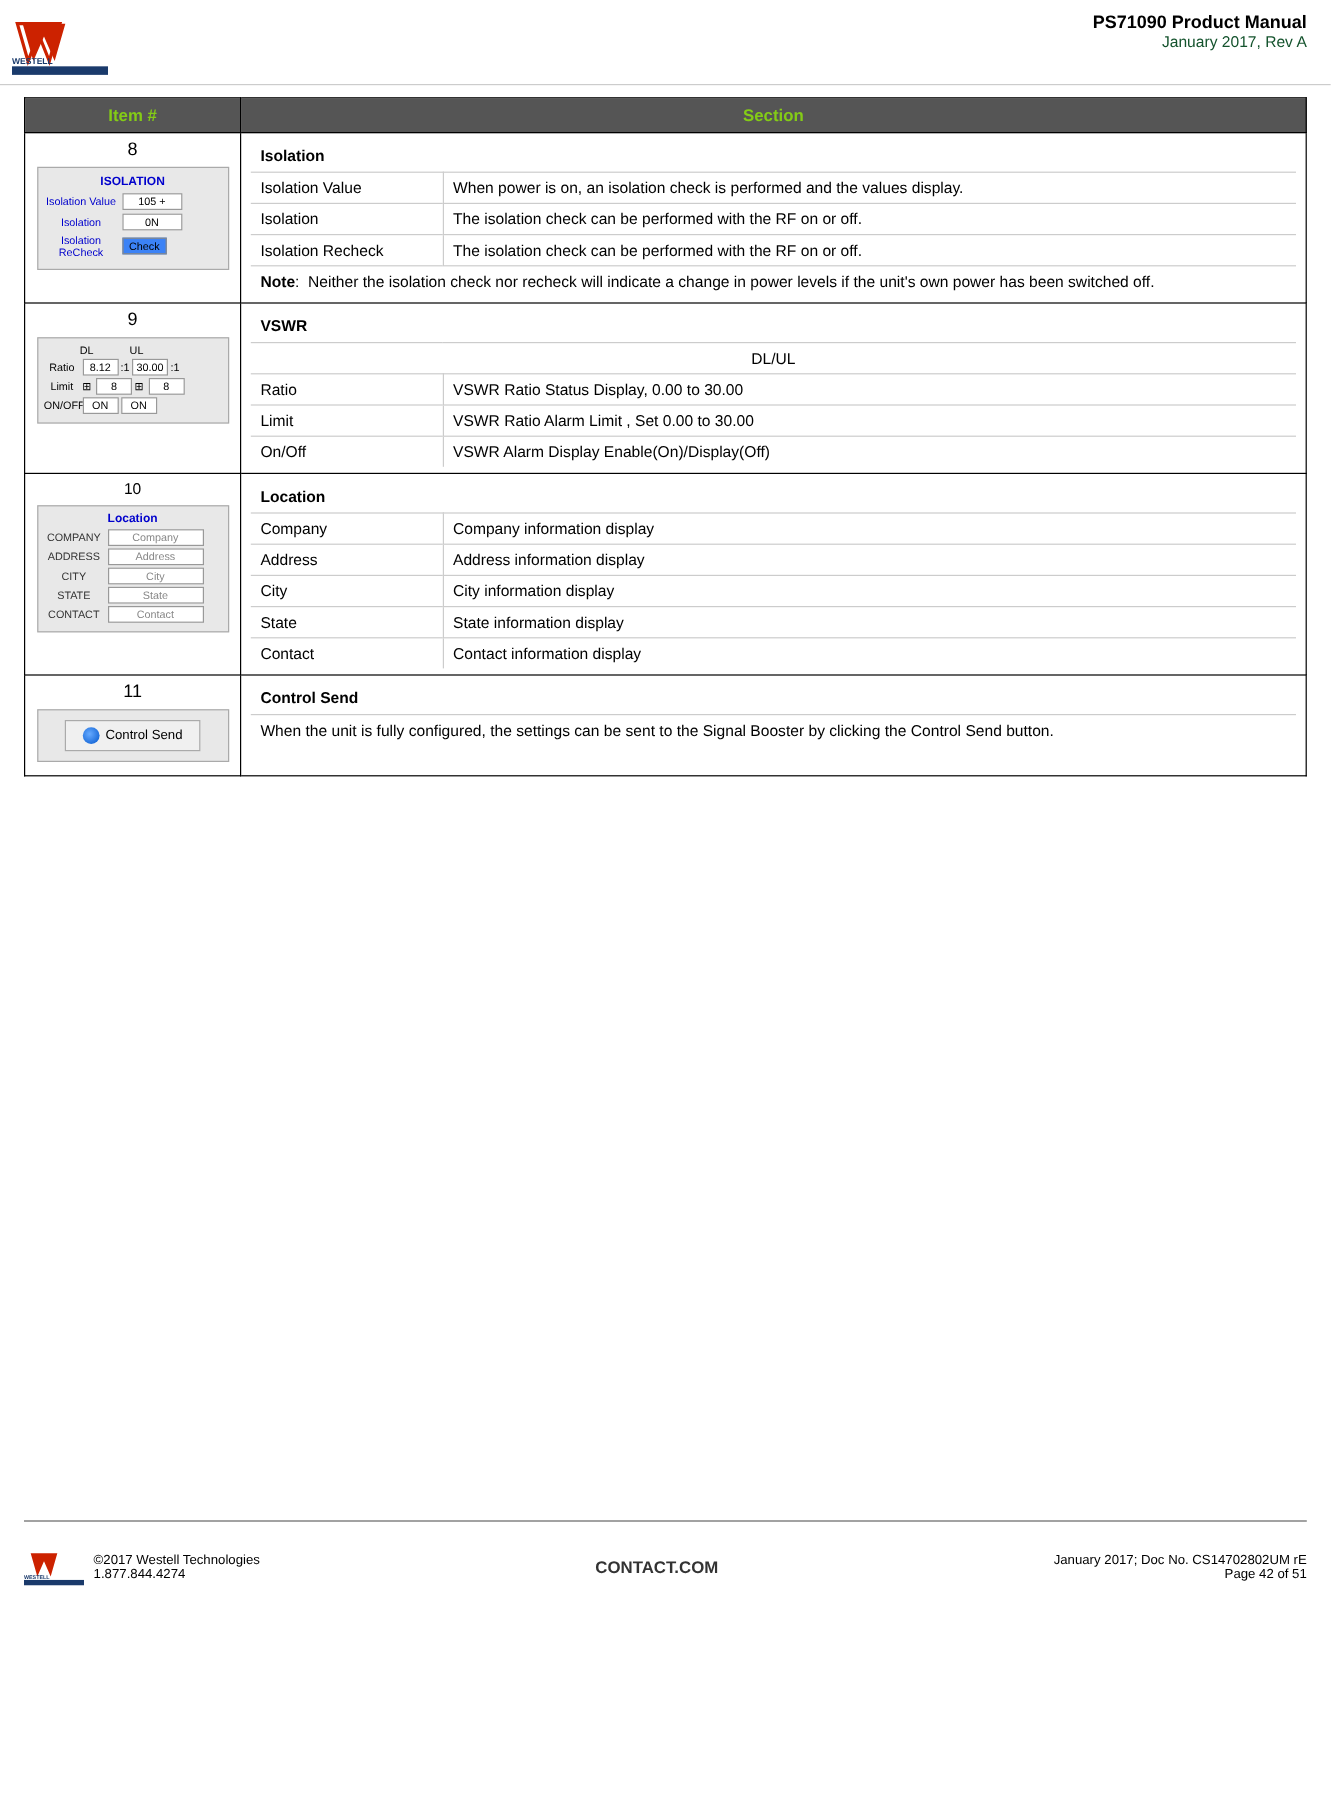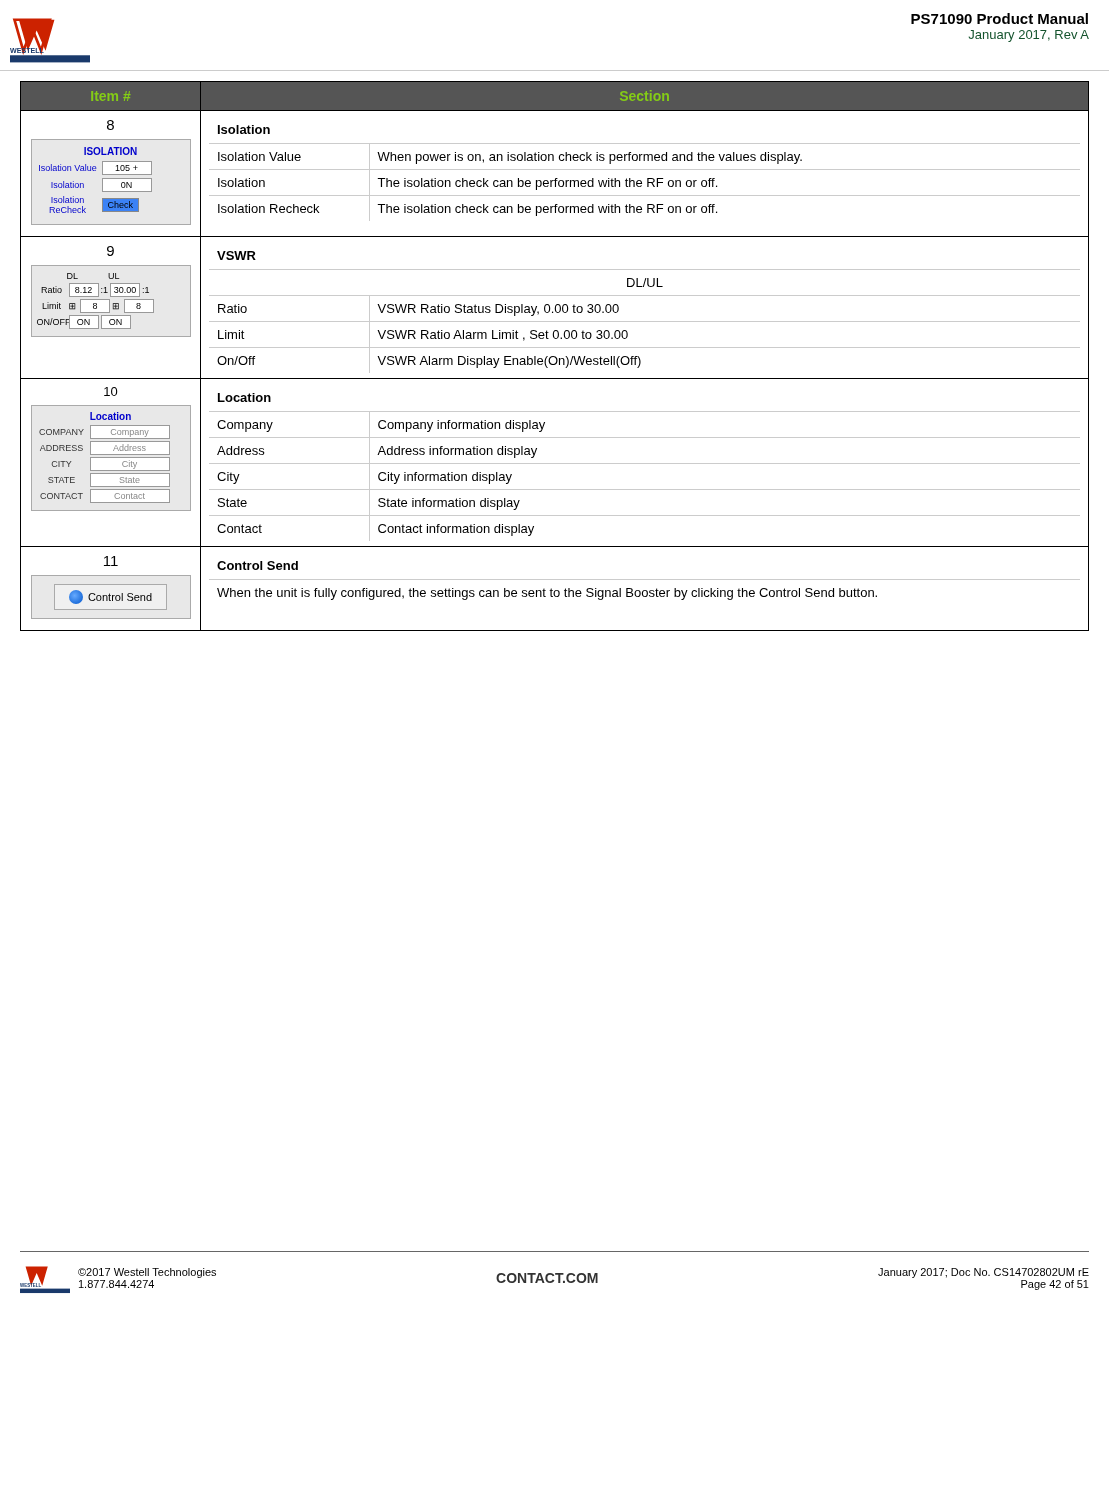--- a/index.html
+++ b/index.html
@@ -320,20 +320,23 @@
               <td>When power is on, an isolation check is performed and the values display.</td>
             </tr>
             <tr>
               <td class="label-col">Isolation</td>
               <td>The isolation check can be performed with the RF on or off.</td>
             </tr>
             <tr>
               <td class="label-col">Isolation Recheck</td>
               <td>The isolation check can be performed with the RF on or off.</td>
             </tr>
+            <tr>
+              <td colspan="2"><span style="font-weight:bold;">Note</span>:&nbsp; Neither the isolation check nor recheck will indicate a change in power levels if the unit's own power has been switched off.</td>
+            </tr>
           </tbody>
             </table>
         </td>
       </tr>
 
       <tr>
         <td class="outer-item-cell">
           <div style="font-size:15px;margin-bottom:6px;">9</div>
 
           <div class="vswr-panel">
@@ -374,21 +377,21 @@
             <tr>
               <td class="label-col">Ratio</td>
               <td>VSWR Ratio Status Display, 0.00 to 30.00</td>
             </tr>
             <tr>
               <td class="label-col">Limit</td>
               <td>VSWR Ratio Alarm Limit , Set 0.00 to 30.00</td>
             </tr>
             <tr>
               <td class="label-col">On/Off</td>
-              <td>VSWR Alarm Display Enable(On)/Westell(Off)</td>
+              <td>VSWR Alarm Display Enable(On)/Display(Off)</td>
             </tr>
           </tbody>
             </table>
         </td>
       </tr>
 
       <tr>
         <td class="outer-item-cell">
           <div style="font-size:13px;margin-bottom:6px;">10</div>
 
@@ -470,21 +473,21 @@
           </tbody>
             </table>
         </td>
       </tr>
 
     </tbody>
   </table>
 </div>
 
 <div style="position:relative; margin-top: 600px; padding: 10px 20px;">
-  <div style="border-top: 1px solid #666; padding-top: 8px; display:flex; justify-content:space-between; align-items:center;">
+  <div style="border-top: 1px solid #666; padding-top: 20px; display:flex; justify-content:space-between; align-items:center;">
     <div>
       <div style="display:flex; align-items:center; gap:8px;">
 
         <svg width="50" height="35" viewBox="0 0 90 60" xmlns="http://www.w3.org/2000/svg">
           <polygon points="10,10 20,45 30,22 40,45 50,10" fill="#cc2200"></polygon>
           <rect x="0" y="50" width="90" height="8" fill="#1a3a6b"></rect>
           <text x="0" y="48" font-size="8" fill="#1a3a6b" font-family="Arial" font-weight="bold">WESTELL</text>
         </svg>
         <div>
           <div style="font-size:11px;">©2017 Westell Technologies</div>

